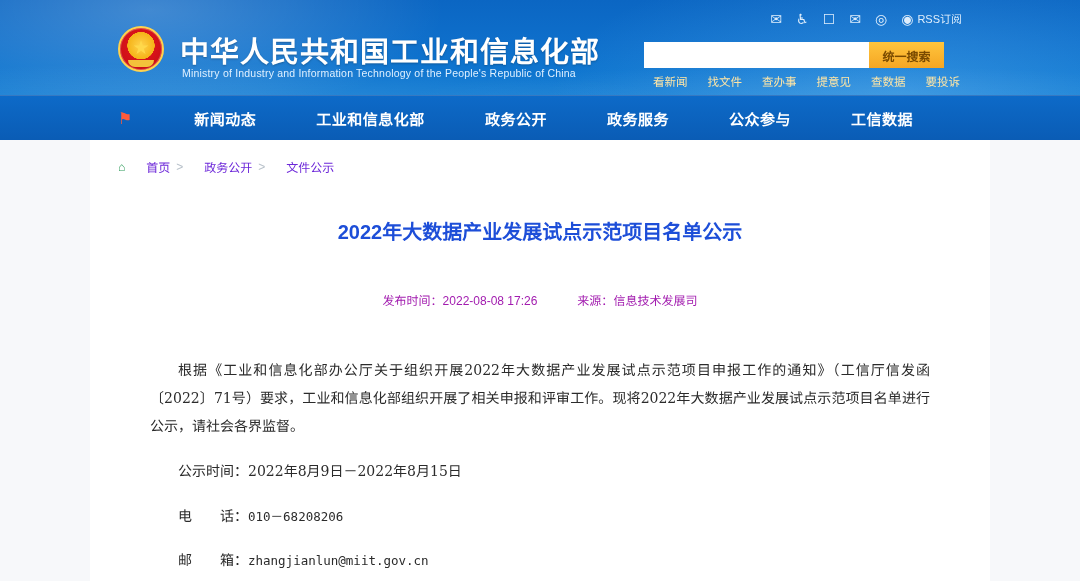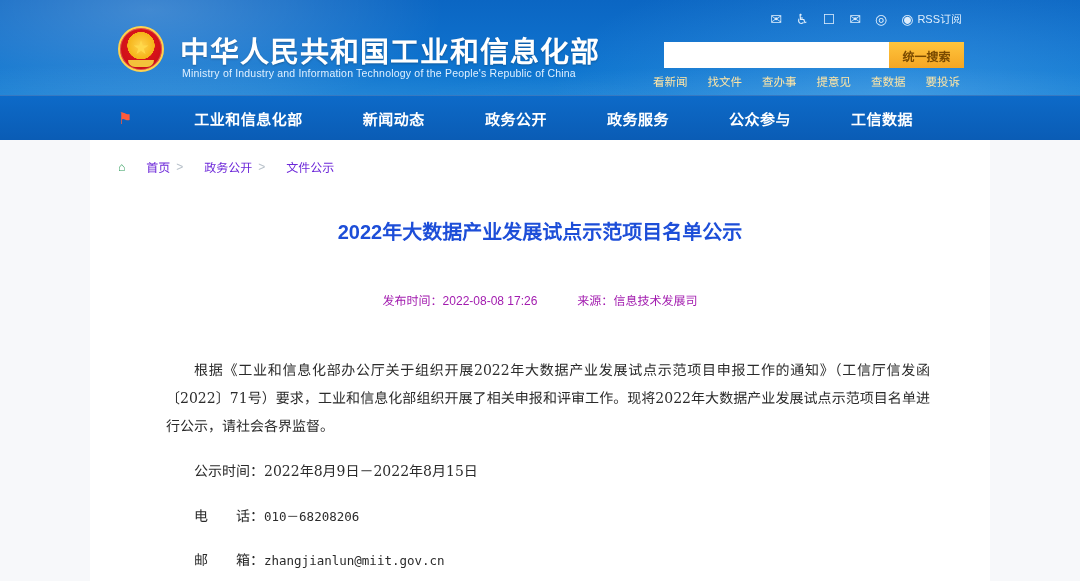--- a/index.html
+++ b/index.html
@@ -66,21 +66,21 @@
     display: flex; align-items: center; gap: 14px;
   }
   .hdr-icons .ic {
     color: #eaf5ff; font-size: 14px; line-height: 1; opacity: 0.95;
     display: inline-flex; align-items: center; gap: 4px;
   }
   .hdr-icons .ic .lbl { font-size: 11px; }
 
   
   .search-wrap {
-    position: absolute; right: 116px; top: 42px;
+    position: absolute; right: 136px; top: 42px;
     display: flex; align-items: stretch; height: 26px;
   }
   .search-input {
     width: 225px; height: 26px; border: none; outline: none;
     background: #ffffff; font-size: 12px; padding: 0 8px;
     font-family: "Liberation Sans", sans-serif; color: #333;
   }
   .search-btn {
     width: 75px; height: 26px; border: none; cursor: pointer;
     background: linear-gradient(180deg, #ffc53d, #f5a623);
@@ -137,21 +137,21 @@
   .doc-meta {
     text-align: center; color: #a21caf; font-size: 12px;
     margin-top: 44px; display: flex; justify-content: center; gap: 40px;
   }
 
   .doc-article {
     margin: 48px 60px 0 60px;
     font-size: 14px; color: #2b2b2b; line-height: 2.0;
     font-family: "DejaVu Serif", "Liberation Serif", serif;
   }
-  .doc-article p { margin: 0 0 18px 16px; text-align: justify; text-indent: 2em; }
+  .doc-article p { margin: 0 0 18px 0; text-align: justify; text-indent: 2em; }
   .contact-line { text-indent: 2em; margin: 0; line-height: 1.9; }
   .contact-line .mono { font-family: "DejaVu Sans Mono", monospace; font-size: 12.5px; }
   .gap-block { height: 16px; }
 </style>
 </head>
 <body>
 
 <div class="site-header">
   <div class="hdr-wave"></div>
   <div class="hdr-inner">
@@ -200,22 +200,22 @@
       <a href="#">要投诉</a>
     </div>
 
   </div>
 </div>
 
 <div class="site-nav">
   <div class="nav-inner">
     <span class="nav-home-icon">⚑</span>
     <div class="nav-list">
+      <a class="nav-item" href="#">新闻动态</a>
       <a class="nav-item" href="#">工业和信息化部</a>
-      <a class="nav-item" href="#">新闻动态</a>
       <a class="nav-item" href="#">政务公开</a>
       <a class="nav-item" href="#">政务服务</a>
       <a class="nav-item" href="#">公众参与</a>
       <a class="nav-item" href="#">工信数据</a>
     </div>
   </div>
 </div>
 
 <div class="page-body">
   <div class="content-card">

